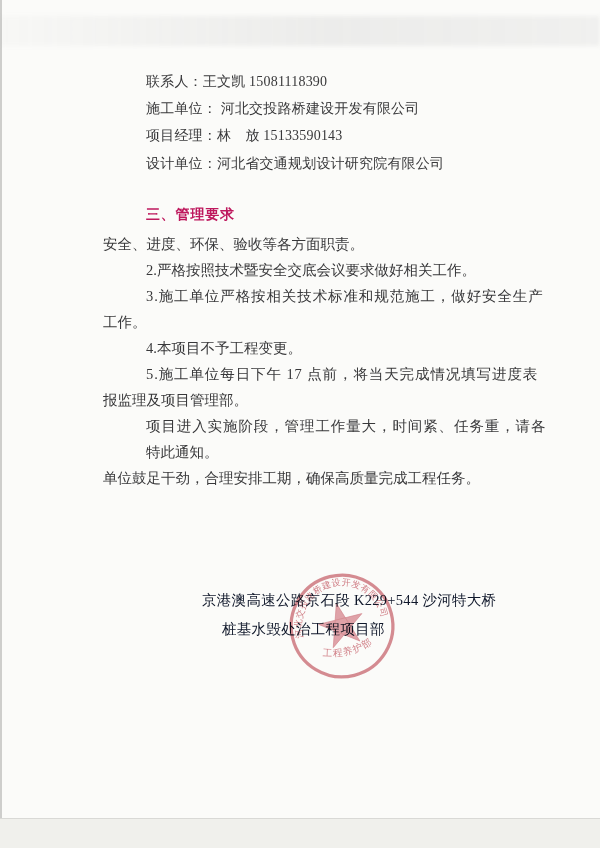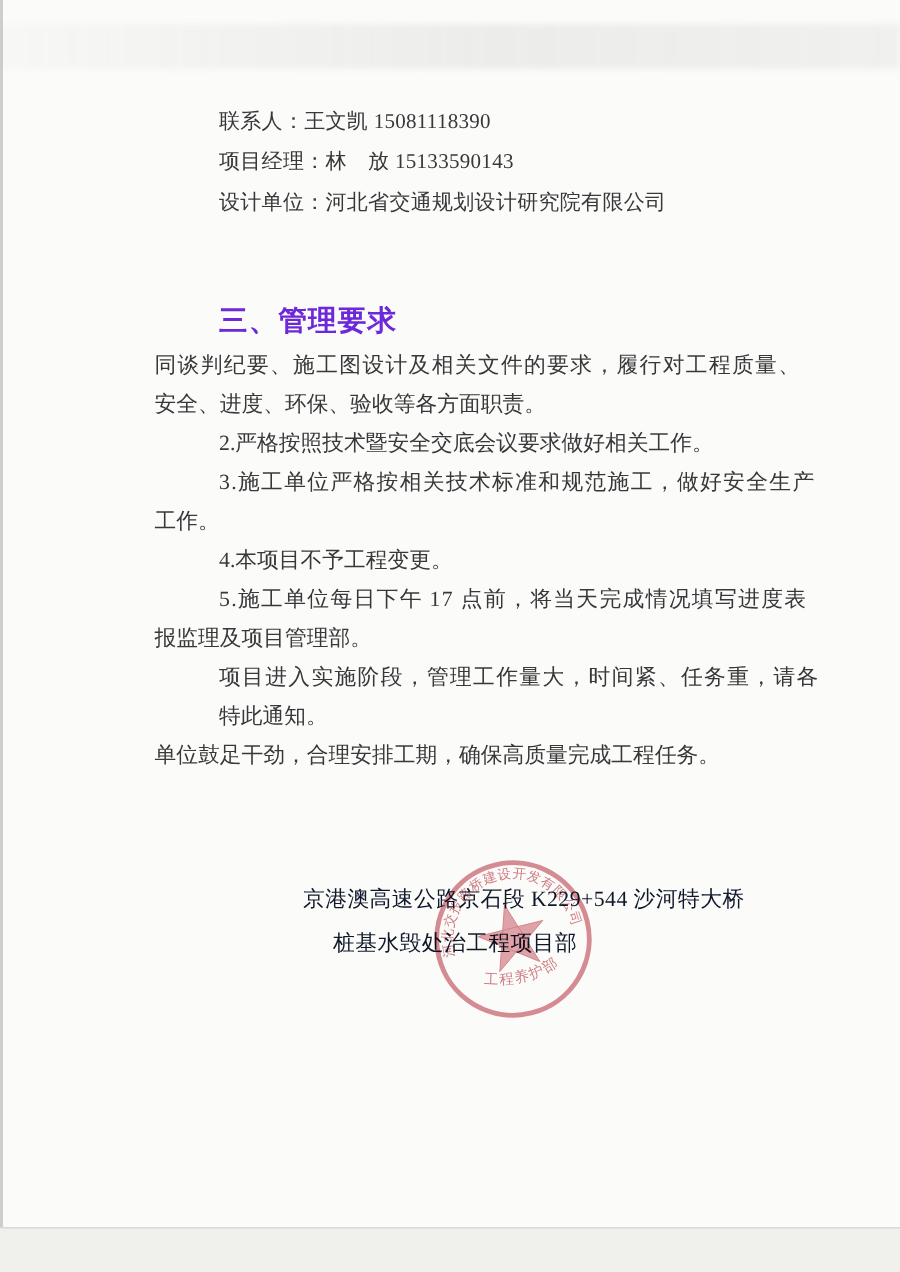--- a/index.html
+++ b/index.html
@@ -31,22 +31,22 @@
     background:#f0f0ec;
   }
   
   .contact-block{
     position:absolute;left:146px;top:68px;
     font-size:14px;line-height:27.2px;
     letter-spacing:0.2px;
   }
   .section-heading{
     position:absolute;left:146px;top:202px;
-    font-size:19px;line-height:26px;font-weight:700;
-    letter-spacing:0.8px;color:#6d28d9;
+    font-size:14px;line-height:26px;font-weight:700;
+    letter-spacing:0.8px;color:#be185d;
   }
   .body-block{
     position:absolute;left:103px;top:231px;width:420px;
     font-size:14.5px;line-height:26px;
   }
   .line{white-space:pre;height:26px;}
   .contact-block .line{height:27.2px;}
   .line.indent{padding-left:43px;}
   .line.stretch{letter-spacing:0.9px;}
   .sig-line{
@@ -68,28 +68,28 @@
 </head>
 <body>
 
 <div class="page">
 
   <div class="scan-top-band"></div>
   <div class="scan-left-edge"></div>
 
   <div class="contact-block">
       <div class="line">联系人：王文凯 15081118390</div>
+      <div class="line">施工单位： 河北交投路桥建设开发有限公司</div>
       <div class="line">项目经理：林　放 15133590143</div>
       <div class="line">设计单位：河北省交通规划设计研究院有限公司</div>
     </div>
 
   <div class="section-heading">三、管理要求</div>
 
   <div class="body-block">
-      <div class="line stretch">同谈判纪要、施工图设计及相关文件的要求，履行对工程质量、</div>
       <div class="line">安全、进度、环保、验收等各方面职责。</div>
       <div class="line indent">2.严格按照技术暨安全交底会议要求做好相关工作。</div>
       <div class="line indent stretch">3.施工单位严格按相关技术标准和规范施工，做好安全生产</div>
       <div class="line">工作。</div>
       <div class="line indent">4.本项目不予工程变更。</div>
       <div class="line indent stretch">5.施工单位每日下午 17 点前，将当天完成情况填写进度表</div>
       <div class="line">报监理及项目管理部。</div>
       <div class="line indent stretch">项目进入实施阶段，管理工作量大，时间紧、任务重，请各</div>
       <div class="line indent">特此通知。</div>
       <div class="line">单位鼓足干劲，合理安排工期，确保高质量完成工程任务。</div>

